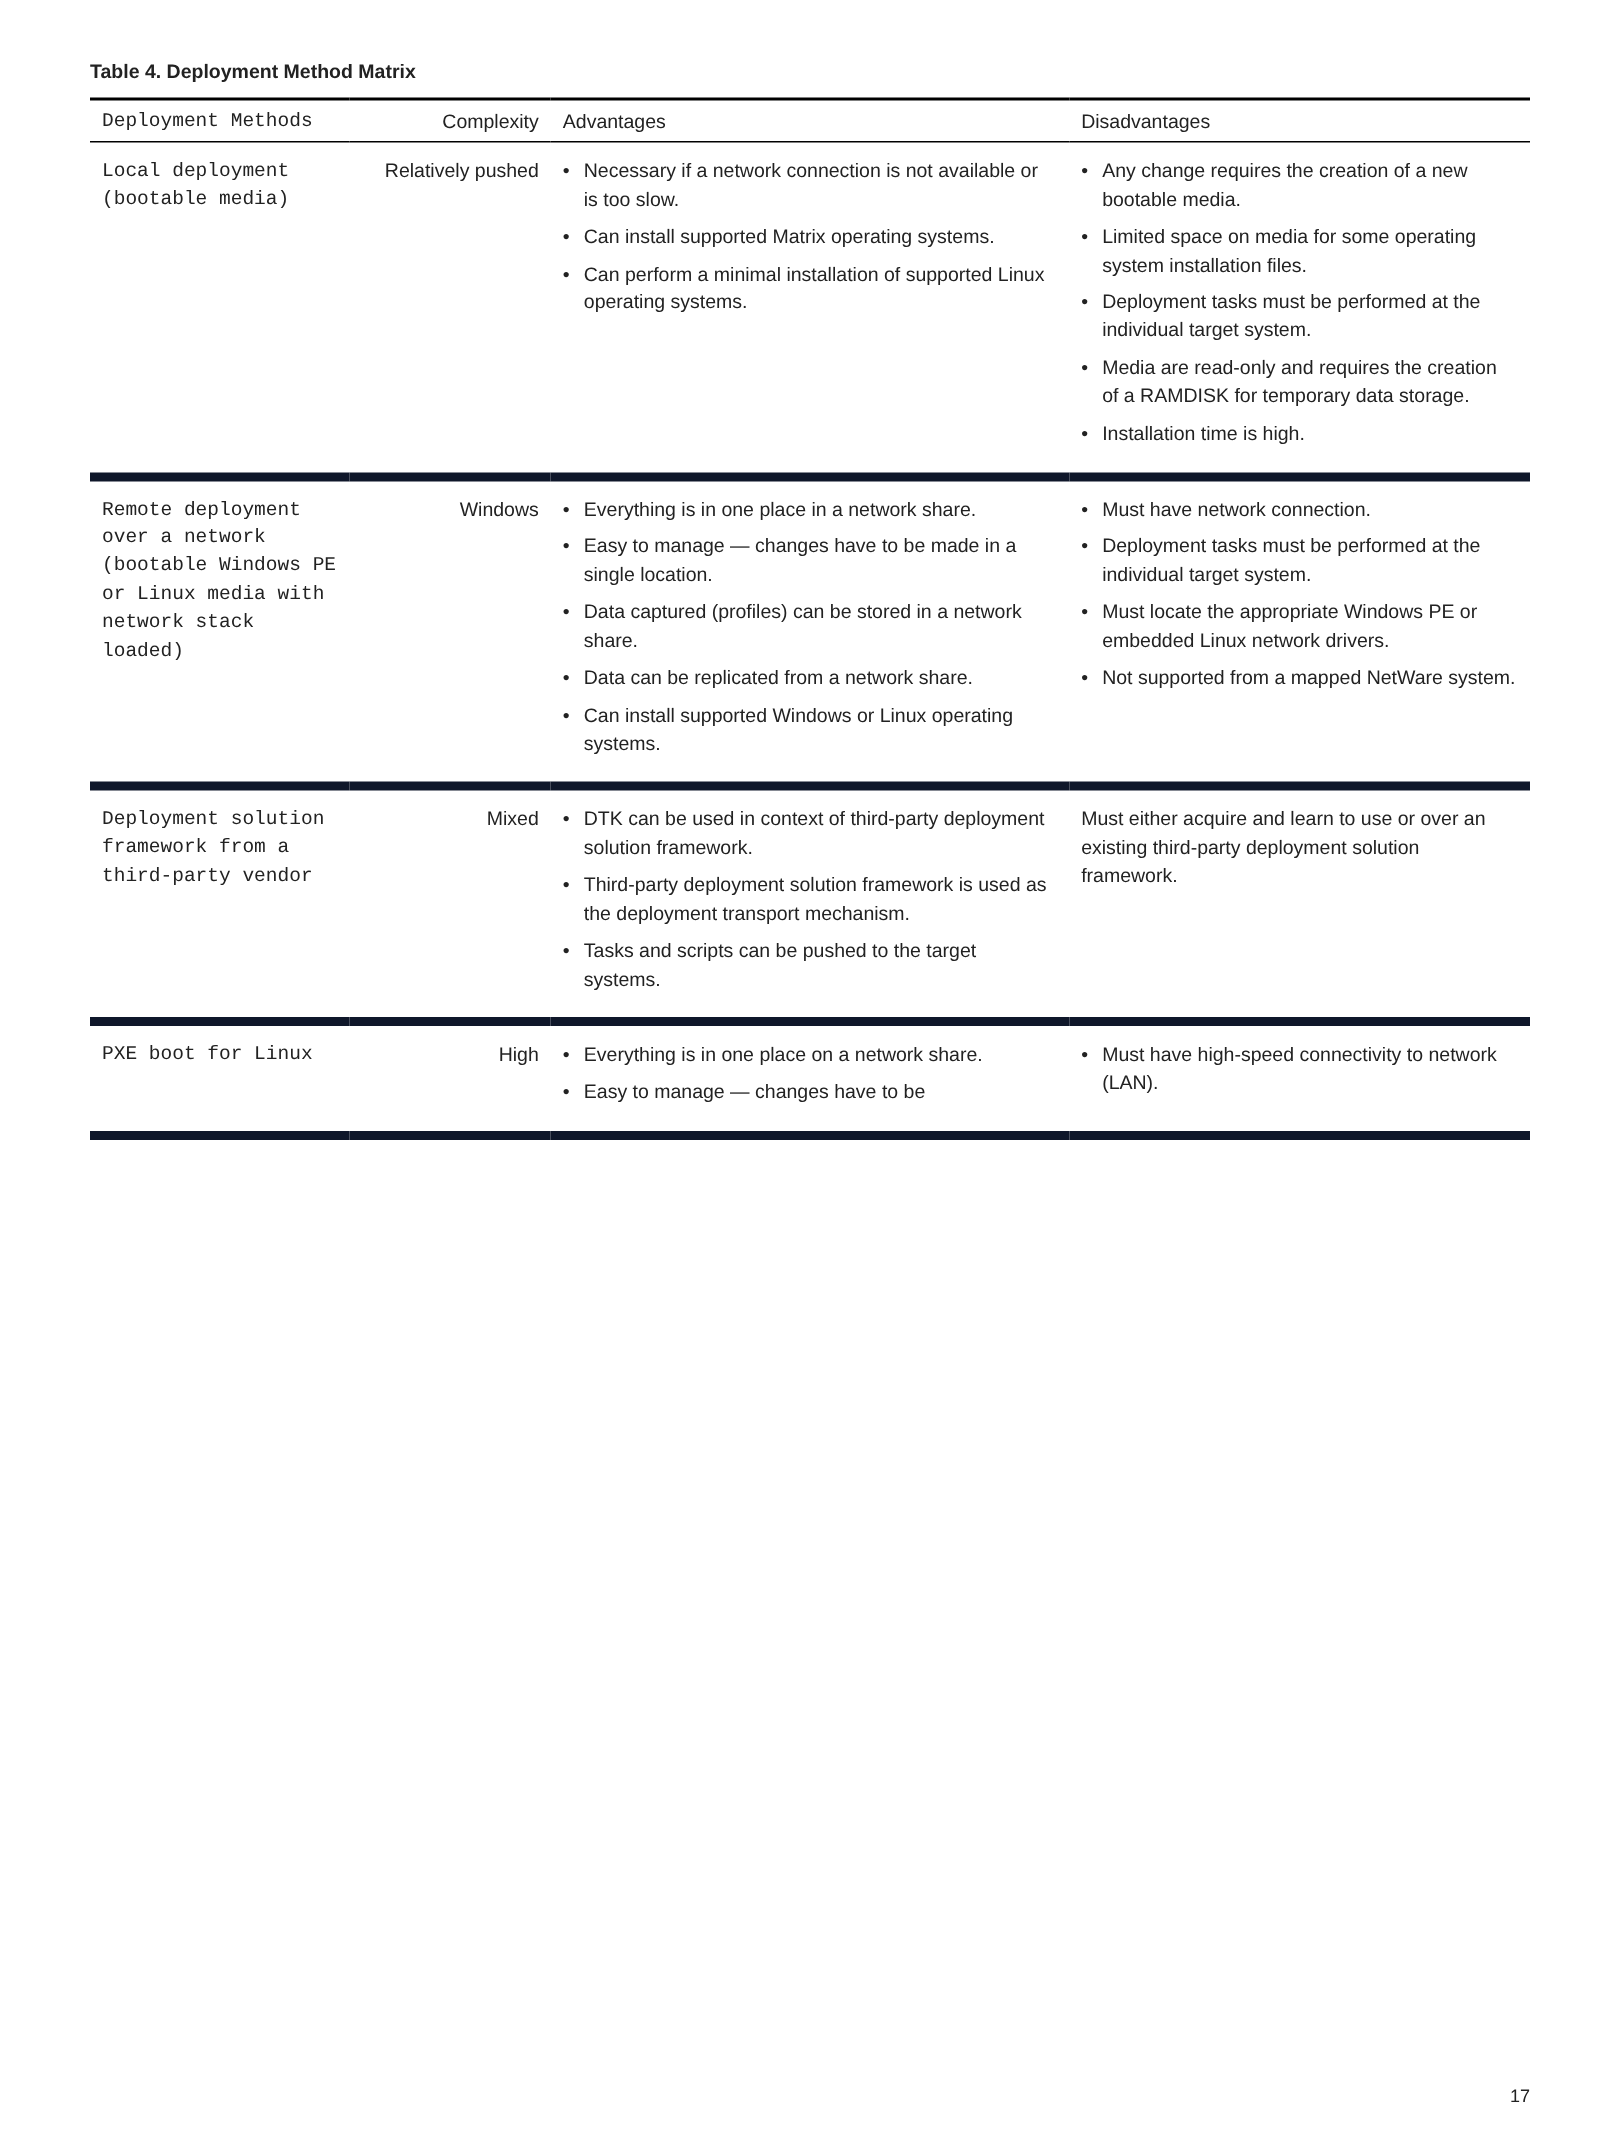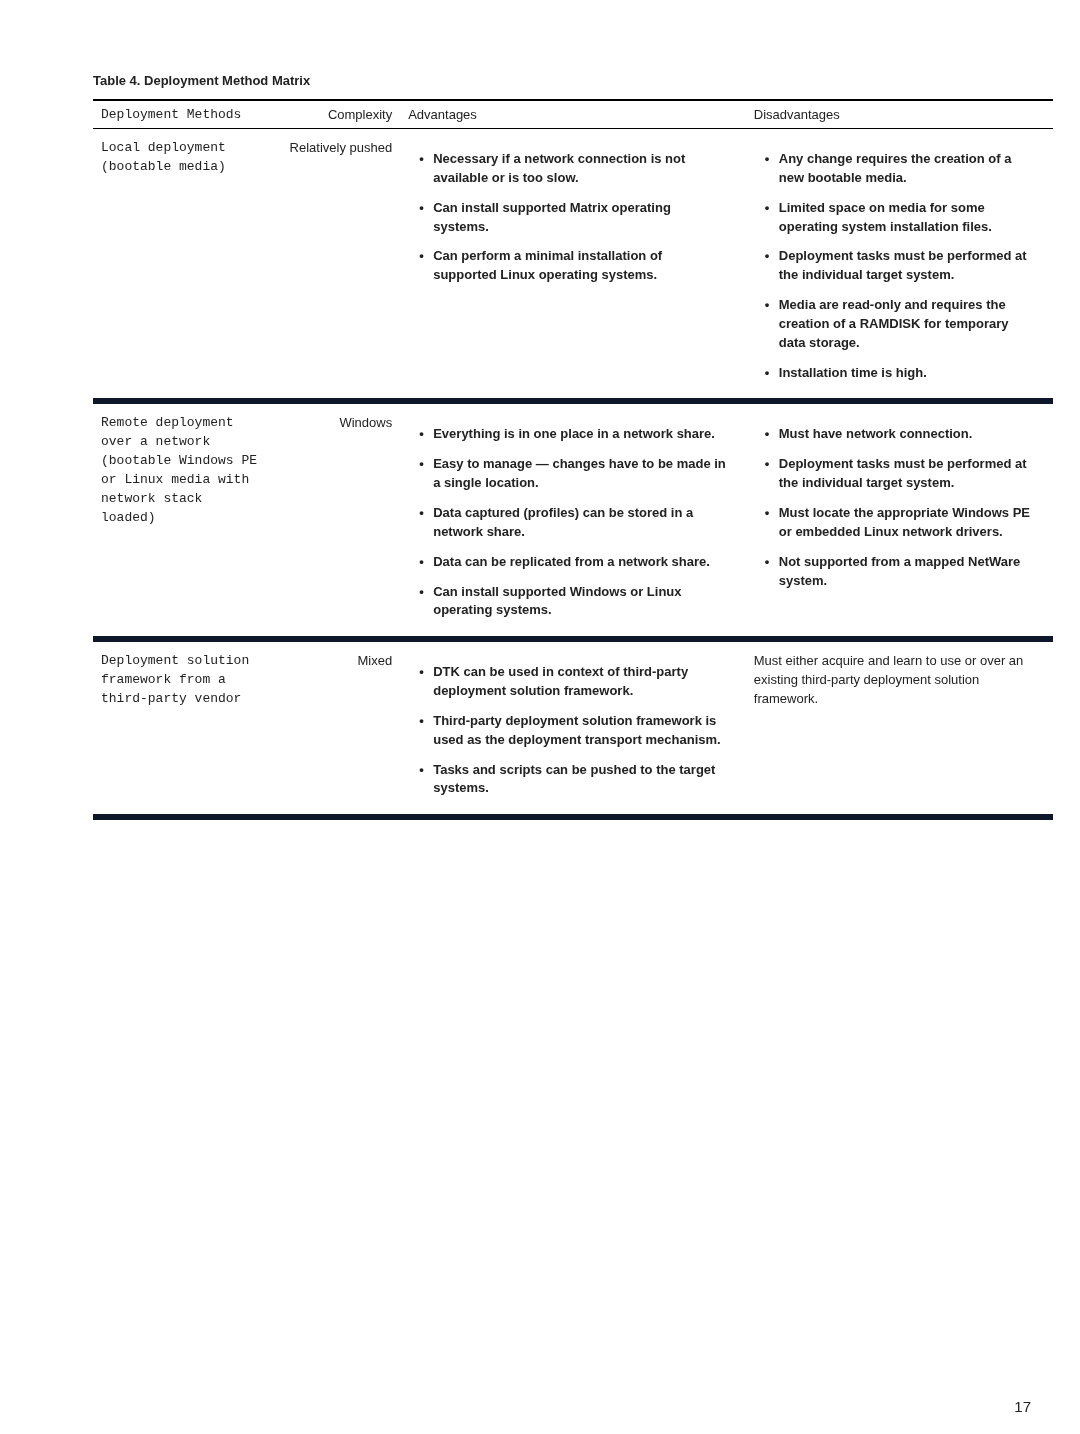--- a/index.html
+++ b/index.html
@@ -1,17 +1,17 @@
 <!DOCTYPE html>
 <html><head>
   <meta charset="utf-8">
   <style>
     * {
       box-sizing: border-box;
-      margin: 11px;
+      margin: 0;
       padding: 0;
     }
 
     body {
       background: #ffffff;
       font-family: Arial, Helvetica, sans-serif;
       font-size: 13px;
       color: #222;
       padding: 40px 60px;
       width: 1080px;
@@ -64,35 +64,34 @@
       list-style: none;
       padding: 0;
       margin: 0;
     }
 
     ul.bullet-list li {
       padding-left: 14px;
       position: relative;
       margin-bottom: 6px;
       line-height: 1.45;
-      font-weight: bold;
     }
 
     ul.bullet-list li::before {
       content: "•";
       position: absolute;
       left: 0;
       top: 0;
     }
 
     .page-number {
       position: absolute;
       bottom: 30px;
       right: 60px;
-      font-size: 15px;
+      font-size: 12px;
     }
   </style>
 </head>
 <body>
 
 <div class="table-title">Table 4. Deployment Method Matrix</div>
 
 <table>
   <thead>
     <tr>
@@ -149,16 +148,31 @@
         <td class="col-complexity">Mixed</td>
         <td class="col-advantages">
           <ul class="bullet-list">
             <li>DTK can be used in context of third-party deployment solution framework.</li>
             <li>Third-party deployment solution framework is used as the deployment transport mechanism.</li>
             <li>Tasks and scripts can be pushed to the target systems.</li>
           </ul>
         </td>
         <td class="col-disadvantages">Must either acquire and learn to use or over an existing third-party deployment solution framework.</td>
       </tr>
+      <tr>
+        <td class="col-method">PXE boot for Linux</td>
+        <td class="col-complexity">High</td>
+        <td class="col-advantages">
+          <ul class="bullet-list">
+            <li>Everything is in one place on a network share.</li>
+            <li>Easy to manage — changes have to be</li>
+          </ul>
+        </td>
+        <td class="col-disadvantages">
+          <ul class="bullet-list">
+            <li>Must have high-speed connectivity to network (LAN).</li>
+          </ul>
+        </td>
+      </tr>
     </tbody>
 </table>
 
 <div class="page-number">17</div>
 
 </body></html>

